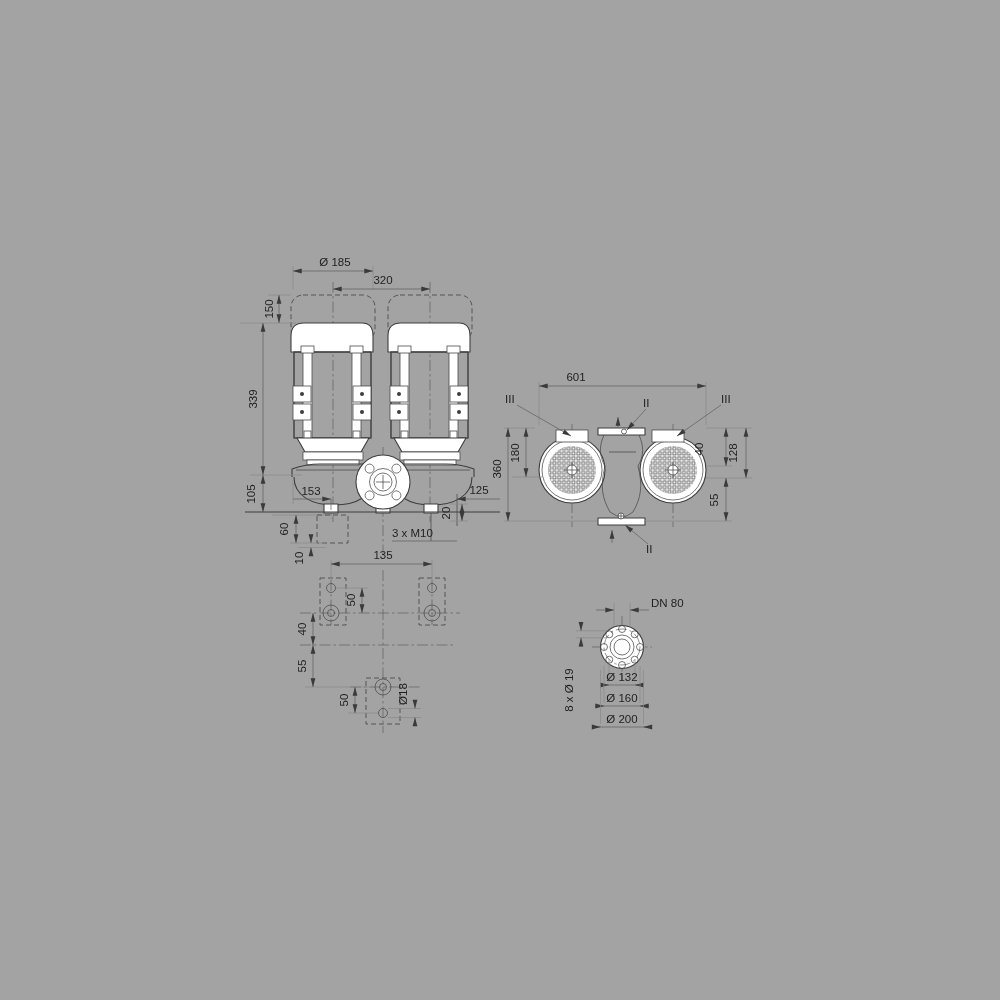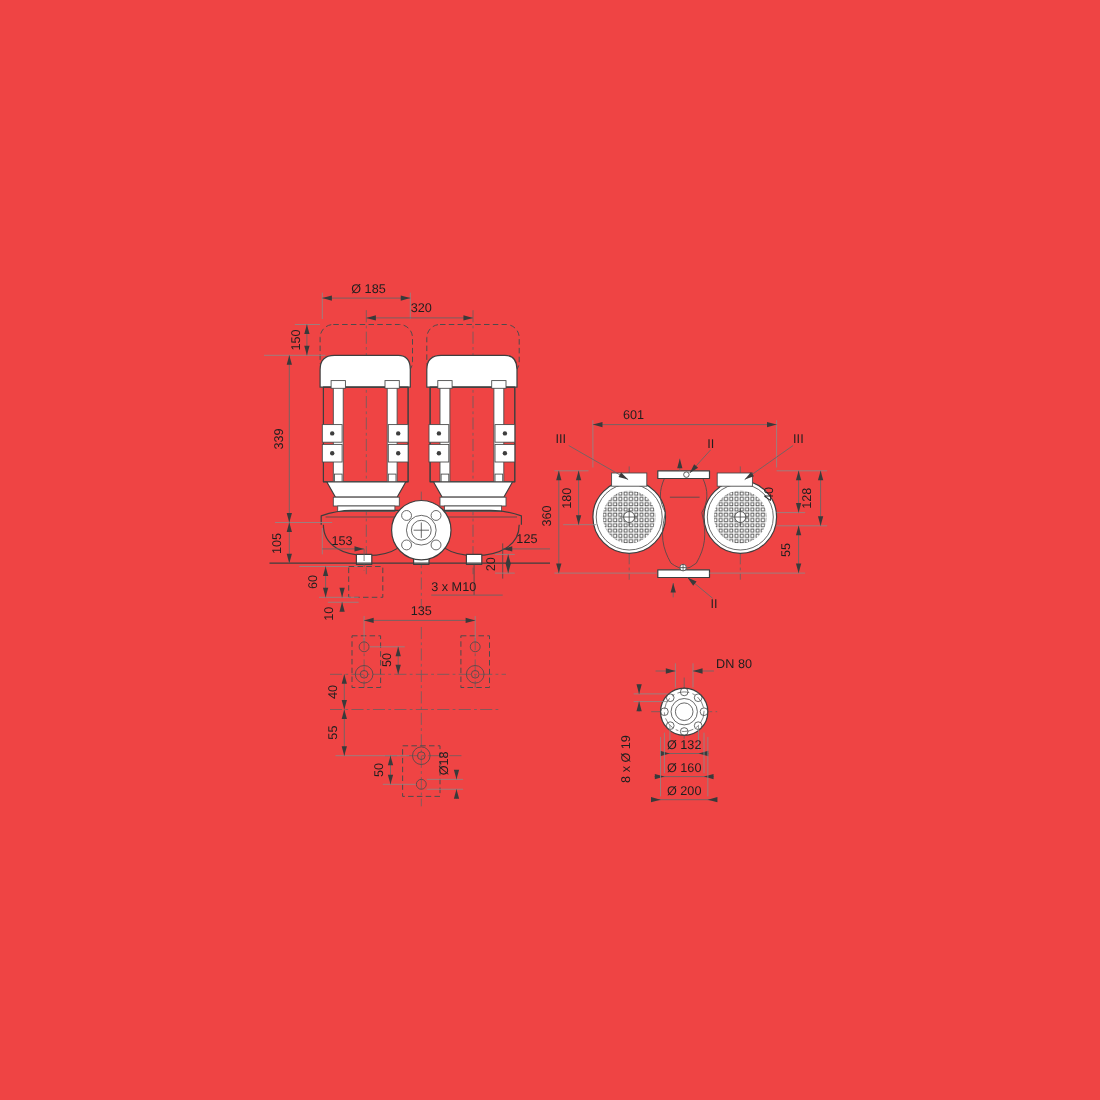--- a/index.html
+++ b/index.html
@@ -1,16 +1,16 @@
 <!DOCTYPE html>
 <html><head>
 <meta charset="utf-8">
 <style>
   html,body{margin:0;padding:0;background:#ffffff;}
-  .stage{width:1000px;height:1000px;position:relative;background:#ef4444;}
+  .stage{width:1000px;height:1000px;position:relative;background:#a3a3a3;}
   svg{display:block;}
   
   .obj{fill:none;stroke:#3e3e3e;stroke-width:1.1;stroke-linejoin:round;}
   .thin{fill:none;stroke:#4a4a4a;stroke-width:0.75;}
   .wob{fill:#ffffff;stroke:#3e3e3e;stroke-width:1.1;stroke-linejoin:round;}
   .wthin{fill:#ffffff;stroke:#4a4a4a;stroke-width:0.8;}
   .dim{fill:none;stroke:#666666;stroke-width:0.8;}
   .ext{fill:none;stroke:#8b8b8b;stroke-width:0.75;}
   .cl{fill:none;stroke:#606060;stroke-width:0.7;stroke-dasharray:11 3 2.5 3;}
   .dash{fill:none;stroke:#4c4c4c;stroke-width:0.9;stroke-dasharray:5 3;}

